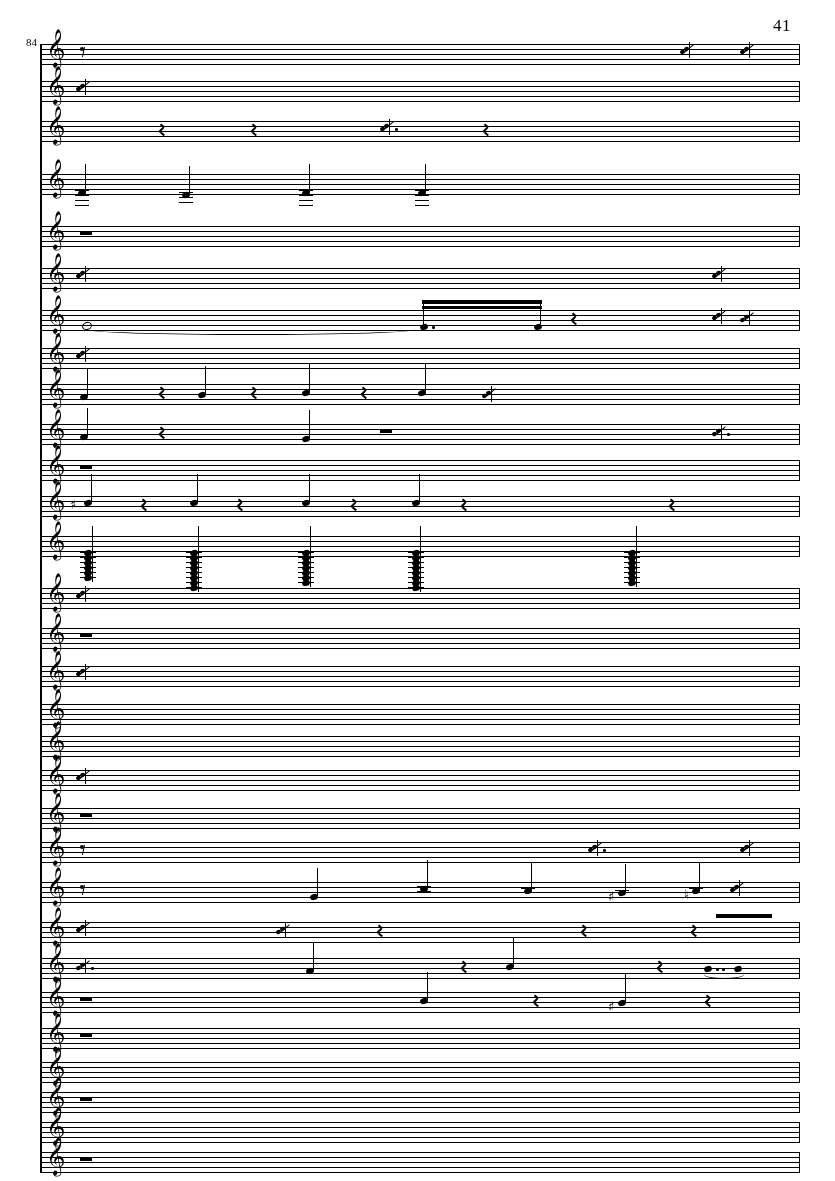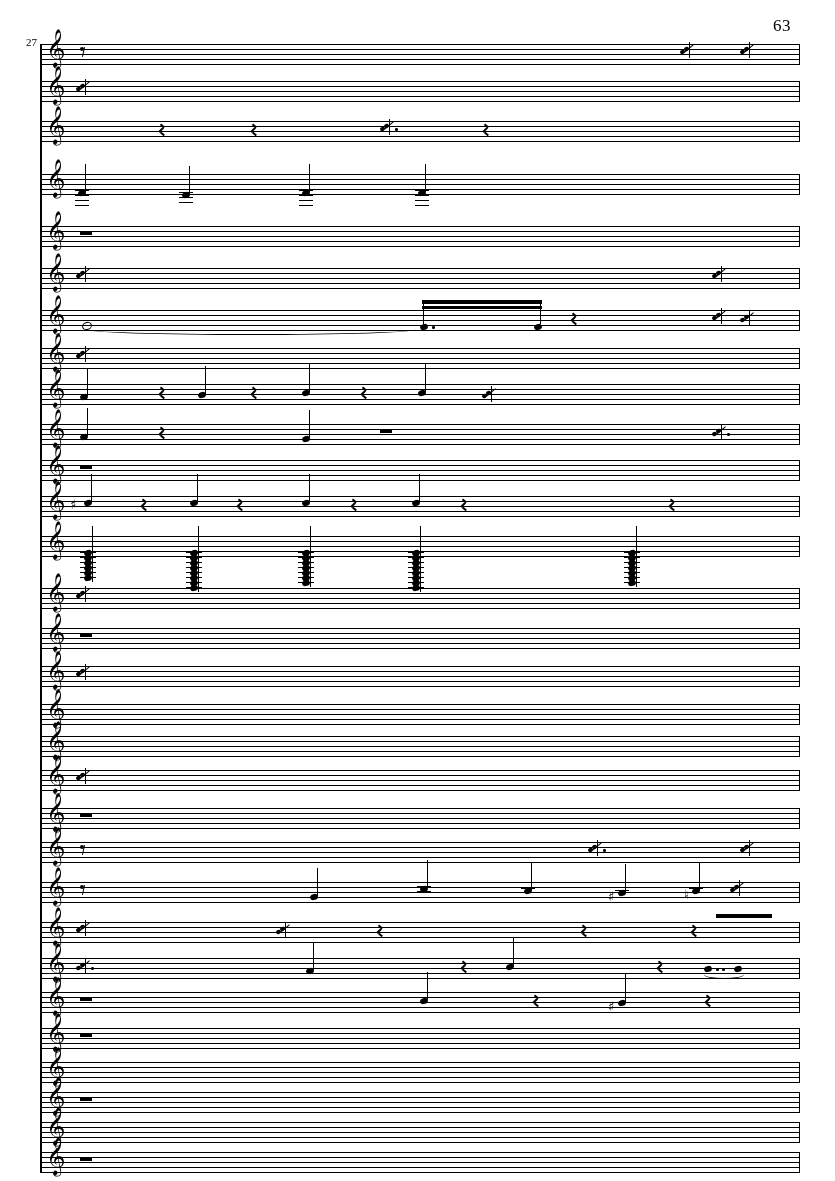--- a/index.html
+++ b/index.html
@@ -133,22 +133,22 @@
     height: 2.5px;
     background: #000;
     border-radius: 50%;
   }
 </style>
 </head>
 <body>
 
 <div id="page">
 
-  <div class="page-number">63</div>
-  <div class="measure-number" style="left:26px; top:36px;">27</div>
+  <div class="page-number">41</div>
+  <div class="measure-number" style="left:26px; top:36px;">84</div>
 
   <div class="system" id="system">
       <div class="stave" style="position: absolute; left: 0px; top: 0px; width: 760px;">
         <div class="line"></div>
         <div class="line"></div>
         <div class="line"></div>
         <div class="line"></div>
         <div class="line"></div>
         <div class="clef">𝄞</div>
         <div class="left-barline" style="top: 0px; height: 21px;"></div>

